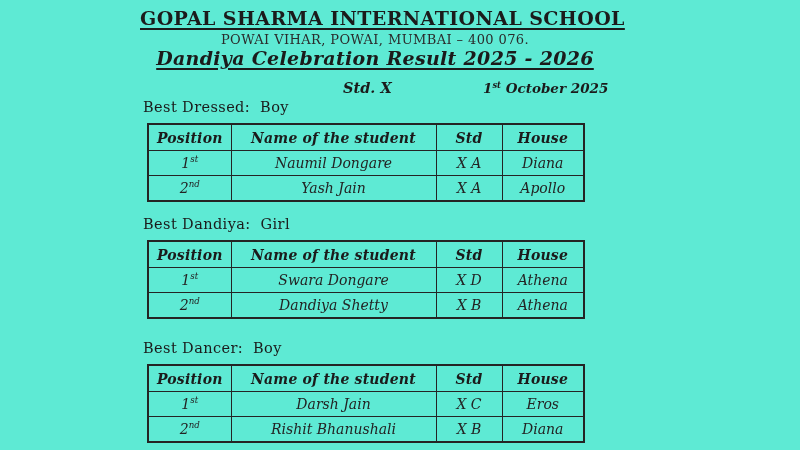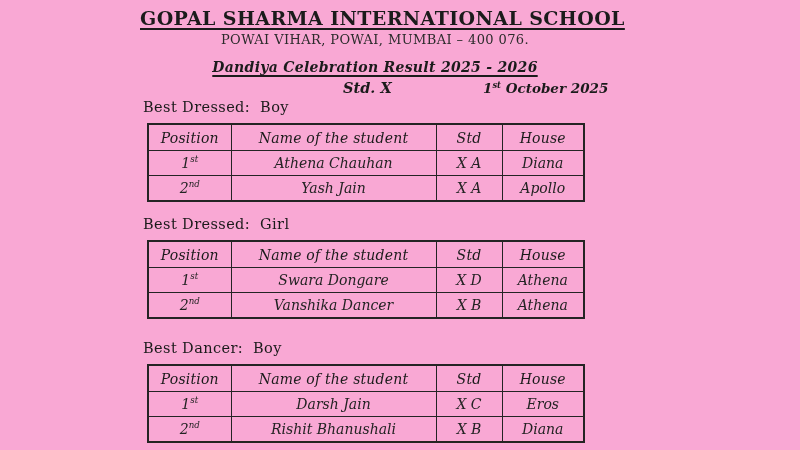--- a/index.html
+++ b/index.html
@@ -6,21 +6,21 @@
   body {
     width: 800px; height: 450px;
     background: #ffffff;
     font-family: "DejaVu Serif", serif;
     color: #1b1b1b;
     overflow: hidden;
   }
   .page {
     position: relative;
     width: 800px; height: 450px;
-    background: #f9a8d4;
+    background: #5eead4;
   }
   
   .doc-header {
     position: absolute;
     left: 140px; top: 0; width: 470px;
     text-align: center;
   }
   .school-name {
     margin-top: 7px;
     font-size: 19px;
@@ -32,22 +32,21 @@
     white-space: nowrap;
   }
   .school-address {
     margin-top: 3px;
     font-size: 13px;
     letter-spacing: 0.4px;
     color: #2b2b2b;
     white-space: nowrap;
   }
   .event-title {
-    margin-top: 12px;
-    font-size: 14px;
+    font-size: 19px;
     font-weight: bold;
     font-style: italic;
     letter-spacing: 0.3px;
     text-decoration: underline;
     text-decoration-thickness: 1.5px;
     text-underline-offset: 3px;
     white-space: nowrap;
   }
   .std-label {
     position: absolute;
@@ -94,21 +93,21 @@
   table.results th, table.results td {
     border: 1.5px solid #242424;
     text-align: center;
     vertical-align: middle;
     padding: 0;
     overflow: hidden;
   }
   table.results th {
     height: 25px;
     font-size: 14px;
-    font-weight: normal;
+    font-weight: bold;
     font-style: italic;
     letter-spacing: 0.2px;
     margin-top: 40px;
   }
   table.results td {
     height: 24px;
     font-size: 14px;
     font-style: italic;
     color: #232323;
   }
@@ -145,36 +144,36 @@
         <tr>
           <th>Position</th>
           <th>Name of the student</th>
           <th>Std</th>
           <th>House</th>
         </tr>
       </thead>
       <tbody>
         <tr>
           <td><span>1</span><sup>st</sup></td>
-          <td>Athena Chauhan</td>
+          <td>Naumil Dongare</td>
           <td>X A</td>
           <td>Diana</td>
         </tr>
         <tr>
           <td><span>2</span><sup>nd</sup></td>
           <td>Yash Jain</td>
           <td>X A</td>
           <td>Apollo</td>
         </tr>
       </tbody>
     </table>
   </div>
 
   <div class="section section-2">
-    <div class="section-title">Best Dressed:  Girl</div>
+    <div class="section-title">Best Dandiya:  Girl</div>
     <table class="results">
       <colgroup>
           <col class="c-pos">
           <col class="c-name">
           <col class="c-std">
           <col class="c-house">
         </colgroup>
       <thead>
         <tr>
           <th>Position</th>
@@ -185,21 +184,21 @@
       </thead>
       <tbody>
         <tr>
           <td><span>1</span><sup>st</sup></td>
           <td>Swara Dongare</td>
           <td>X D</td>
           <td>Athena</td>
         </tr>
         <tr>
           <td><span>2</span><sup>nd</sup></td>
-          <td>Vanshika Dancer</td>
+          <td>Dandiya Shetty</td>
           <td>X B</td>
           <td>Athena</td>
         </tr>
       </tbody>
     </table>
   </div>
 
   <div class="section section-3">
     <div class="section-title">Best Dancer:  Boy</div>
     <table class="results">

